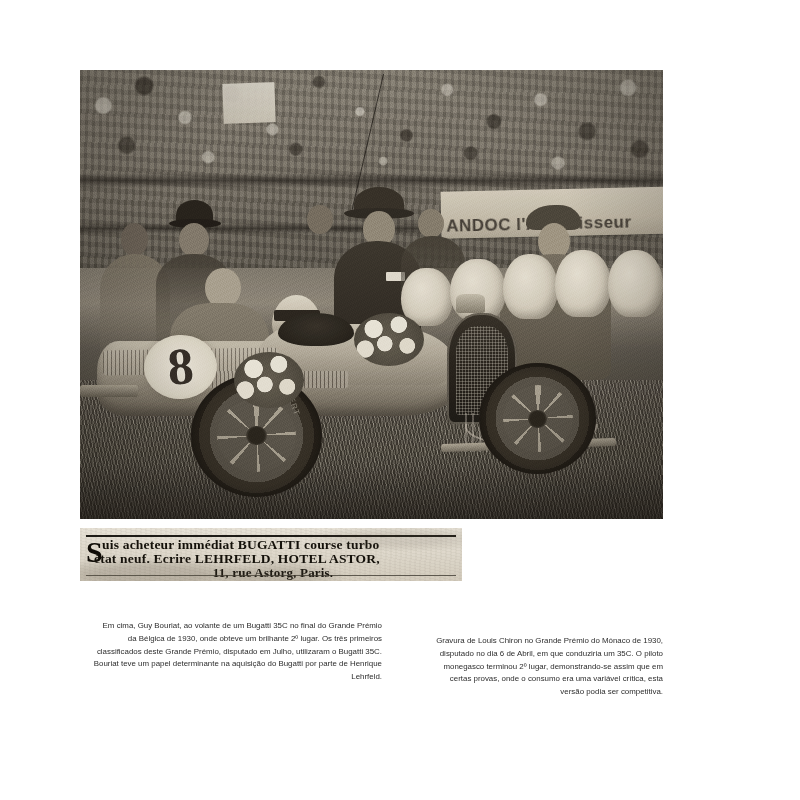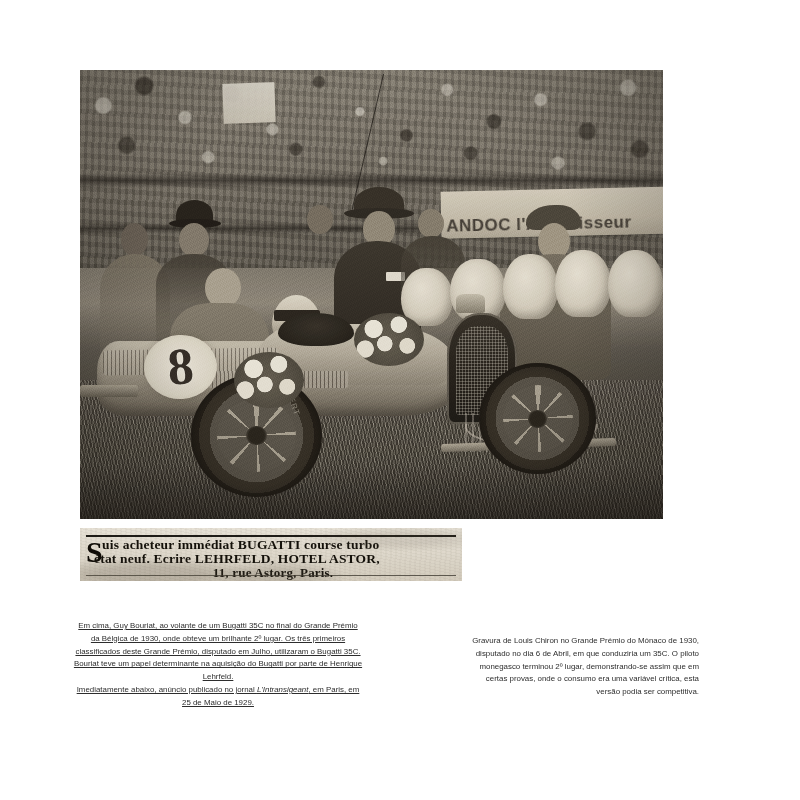--- a/index.html
+++ b/index.html
@@ -451,32 +451,30 @@
 
   
   .caption {
     position: absolute;
     font-family: "Liberation Sans", sans-serif;
     font-size: 7.9px;
     line-height: 1.62;
     color: #2d2d2d;
   }
   .caption-left {
-    left: 73px;
+    left: 92px;
     top: 620px;
     width: 290px;
-    text-align: center;
-    text-decoration: underline;
+    text-align: right;
   }
   .caption-right {
     left: 430px;
     top: 635px;
     width: 233px;
     text-align: right;
-    margin-left: 36px;
   }
   .caption p { margin: 0; }
   .caption .it { font-style: italic; }
 
   
   .footer {
     position: absolute;
     left: 80px;
     top: 738px;
     display: flex;
@@ -612,21 +610,20 @@
       <div class="clip-l1">uis acheteur immédiat BUGATTI course turbo</div>
       <div class="clip-l2">état neuf. Ecrire LEHRFELD, HOTEL ASTOR,</div>
       <div class="clip-l3">11, rue Astorg, Paris.</div>
     </div>
     <div class="clip-rule-bottom"></div>
     <div class="clip-stain"></div>
   </div>
 
   <div class="caption caption-left">
     <p>Em cima, Guy Bouriat, ao volante de um Bugatti 35C no final do Grande Prémio da Bélgica de 1930, onde obteve um brilhante 2º lugar. Os três primeiros classificados deste Grande Prémio, disputado em Julho, utilizaram o Bugatti 35C. Bouriat teve um papel determinante na aquisição do Bugatti por parte de Henrique Lehrfeld.</p>
-    <p><span>Imediatamente abaixo, anúncio publicado no jornal </span><span class="it">L'Intransigeant</span><span>, em Paris, em 25 de Maio de 1929.</span></p>
   </div>
 
   <div class="caption caption-right">
     <p>Gravura de Louis Chiron no Grande Prémio do Mónaco de 1930, disputado no dia 6 de Abril, em que conduziria um 35C. O piloto monegasco terminou 2º lugar, demonstrando-se assim que em certas provas, onde o consumo era uma variável crítica, esta versão podia ser competitiva.</p>
   </div>
 
 
 </div>
 
 </body></html>

